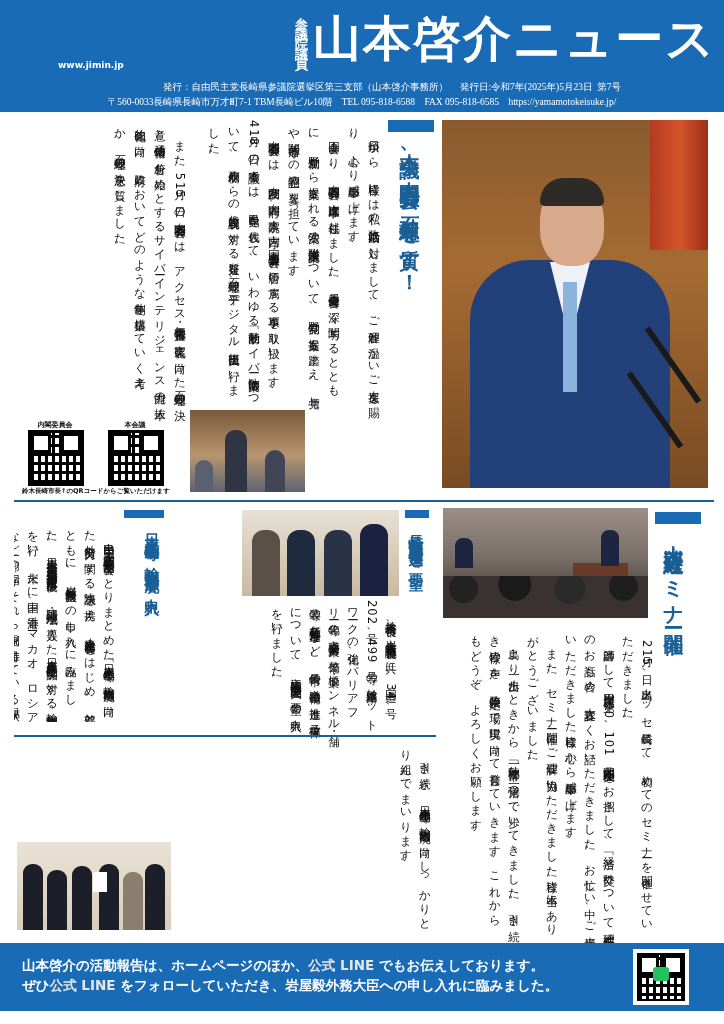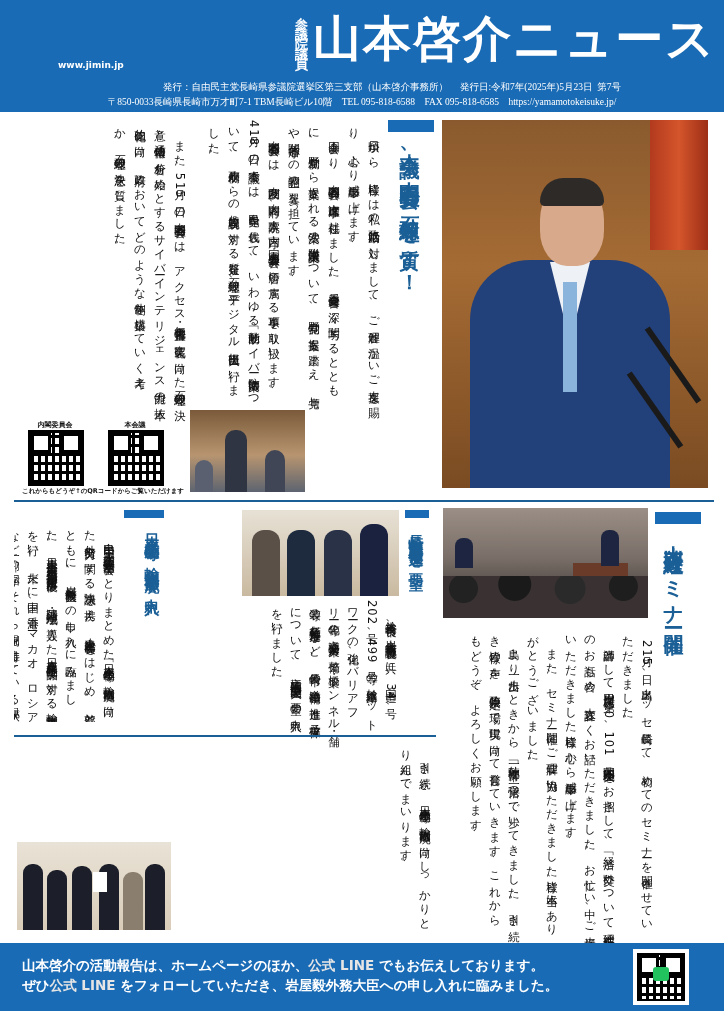--- a/index.html
+++ b/index.html
@@ -71,21 +71,21 @@
 <header class="header">
   <div class="ldp-url">www.jimin.jp</div>
   <div class="member-tag">参議院議員</div>
   <div class="news-title">山本啓介ニュース</div>
   <div class="pub-line l1">
     <span>発行：自由民主党長崎県参議院選挙区第三支部（山本啓介事務所）</span>&nbsp;&nbsp;&nbsp;&nbsp;
     <span>発行日:令和7年(2025年)5月23日</span>&nbsp;
     <span>第7号</span>
   </div>
   <div class="pub-line l2">
-    <span>〒850-0033長崎県長崎市万才町7-1 TBM長崎ビル10階</span>&nbsp;&nbsp;&nbsp;
+    <span>〒560-0033長崎県長崎市万才町7-1 TBM長崎ビル10階</span>&nbsp;&nbsp;&nbsp;
     <span>TEL 095-818-6588</span>&nbsp;&nbsp;&nbsp;
     <span>FAX 095-818-6585</span>&nbsp;&nbsp;&nbsp;
     <span>https://yamamotokeisuke.jp/</span>
   </div>
 </header>
 
 <section>
   <div class="blue-bar" style="left:388px;top:120px;width:46px;"></div>
   <h1 class="vt head-v" style="position:absolute;left:398px;top:138px;height:350px;font-size:20px;">本会議、内閣委員会で石破総理を質す！</h1>
   <div class="vt body-v" style="position:absolute;left:188px;top:120px;width:196px;height:282px;">
@@ -105,21 +105,21 @@
     <div class="head"></div>
     <div class="hair"></div>
     <div class="mic" style="left:228px;top:200px;"></div>
     <div class="mic" style="left:210px;top:245px;"></div>
   </div>
 
   <div class="qr-label" style="left:25px;top:420px;">内閣委員会</div>
   <div class="qr" style="left:28px;top:430px;"></div>
   <div class="qr-label" style="left:105px;top:420px;">本会議</div>
   <div class="qr" style="left:108px;top:430px;"></div>
-  <div class="qr-caption">これからもどうぞ↑のQRコードからご覧いただけます</div>
+  <div class="qr-caption">鈴木長崎市長↑のQRコードからご覧いただけます</div>
 
   <div class="photo photo-committee">
     <div class="fig" style="left:35px;top:20px;width:22px;height:62px;"></div>
     <div class="fig" style="left:75px;top:40px;width:20px;height:42px;background:#404656;"></div>
     <div class="fig" style="left:5px;top:50px;width:18px;height:32px;background:#5a6070;"></div>
   </div>
 </section>
 
 <div class="divider" style="left:14px;top:500px;width:700px;"></div>
 

